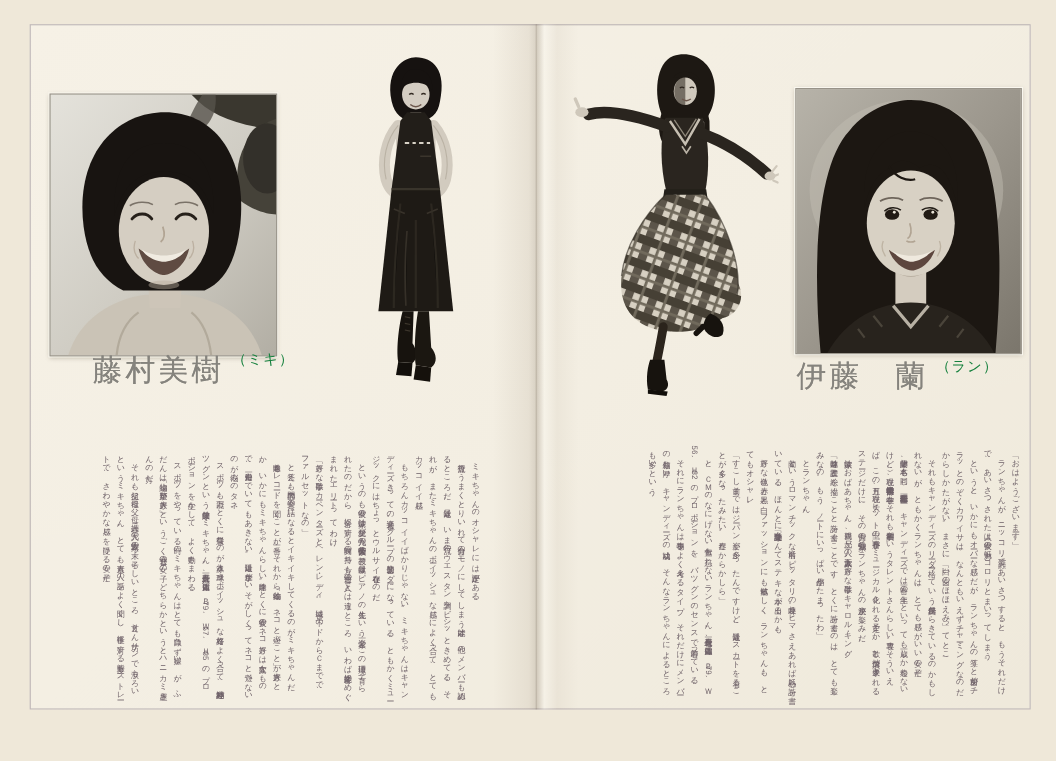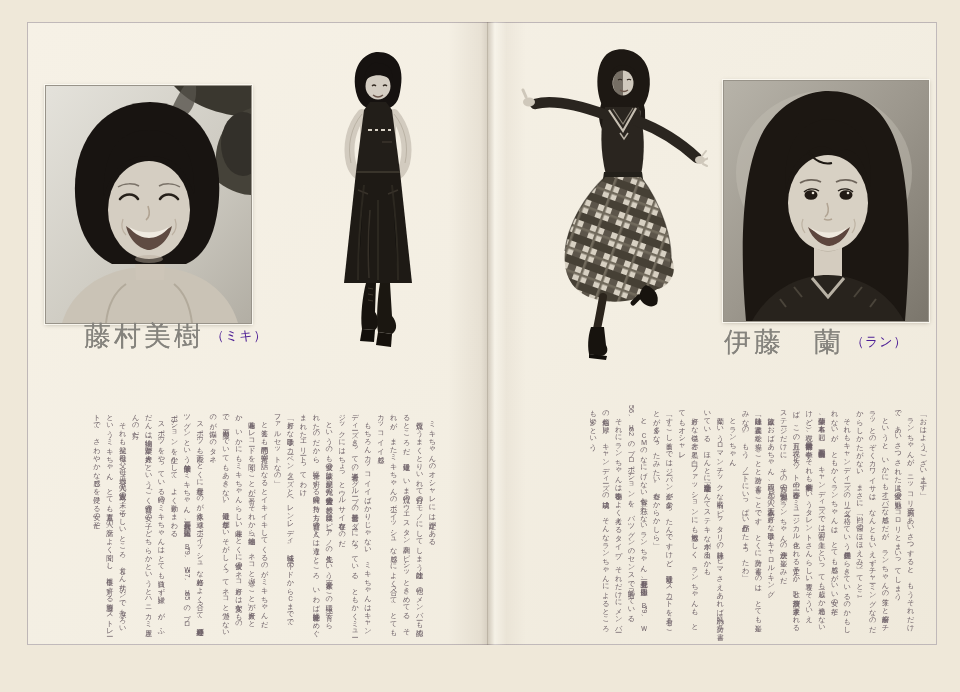--- a/index.html
+++ b/index.html
@@ -13,24 +13,24 @@
   .gutter{position:absolute;left:448px;top:22px;width:78px;height:623px;pointer-events:none;z-index:40;
           background:linear-gradient(90deg,rgba(120,100,75,0) 0%,rgba(120,100,75,.10) 42%,
                      rgba(95,78,58,.20) 52%,rgba(255,255,250,.25) 60%,rgba(120,100,75,.06) 75%,rgba(120,100,75,0) 100%);}
   .crease{position:absolute;left:487px;top:22px;width:1px;height:623px;background:rgba(100,85,70,.22);z-index:41;pointer-events:none;}
 
   .photo{position:absolute;}
   .framed{border:1px solid rgba(70,62,50,.4);box-shadow:0 0 0 1px rgba(252,250,242,.9),0 1px 4px rgba(90,80,60,.35);
           background:#cfccc3;}
   .photo svg{display:block;}
 
-  .caption{position:absolute;display:flex;align-items:center;color:#85837d;white-space:nowrap;}
+  .caption{position:absolute;display:flex;align-items:flex-start;color:#85837d;white-space:nowrap;}
   .caption .nm{font-size:27px;letter-spacing:3px;font-weight:400;
                text-shadow:0 0 .5px rgba(133,131,125,.8);}
-  .caption .kana{font-size:13px;margin-left:7px;color:#4c1d95;letter-spacing:1px;}
+  .caption .kana{font-size:13px;margin-left:7px;color:#15803d;letter-spacing:1px;}
 
   .article{position:absolute;writing-mode:vertical-rl;color:#6e6168;
            font-size:7.2px;letter-spacing:.1px;z-index:30;}
   .article p{margin:0;padding:0;}
   .article.left-art{left:38px;top:409px;width:400px;height:224px;line-height:12.9px;}
   .article.right-art{left:522px;top:405px;width:407px;height:226px;line-height:12.7px;}
 </style>
 </head>
 <body>
 

